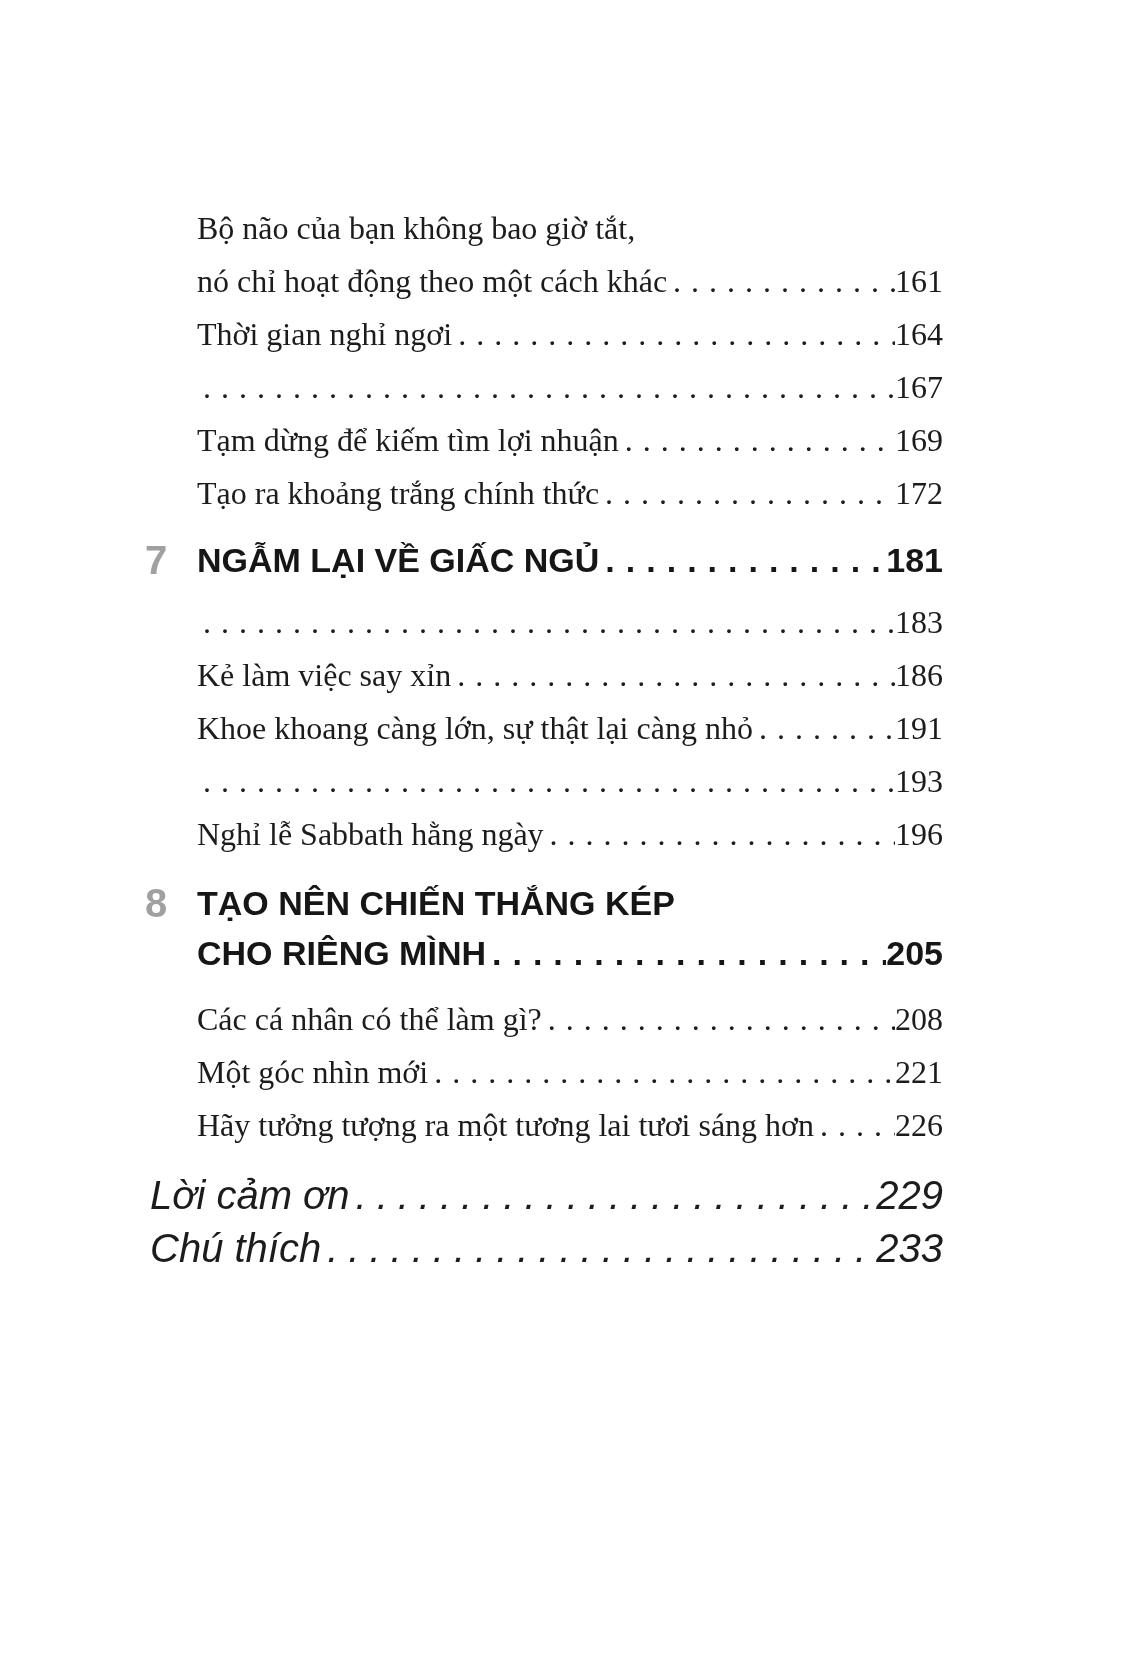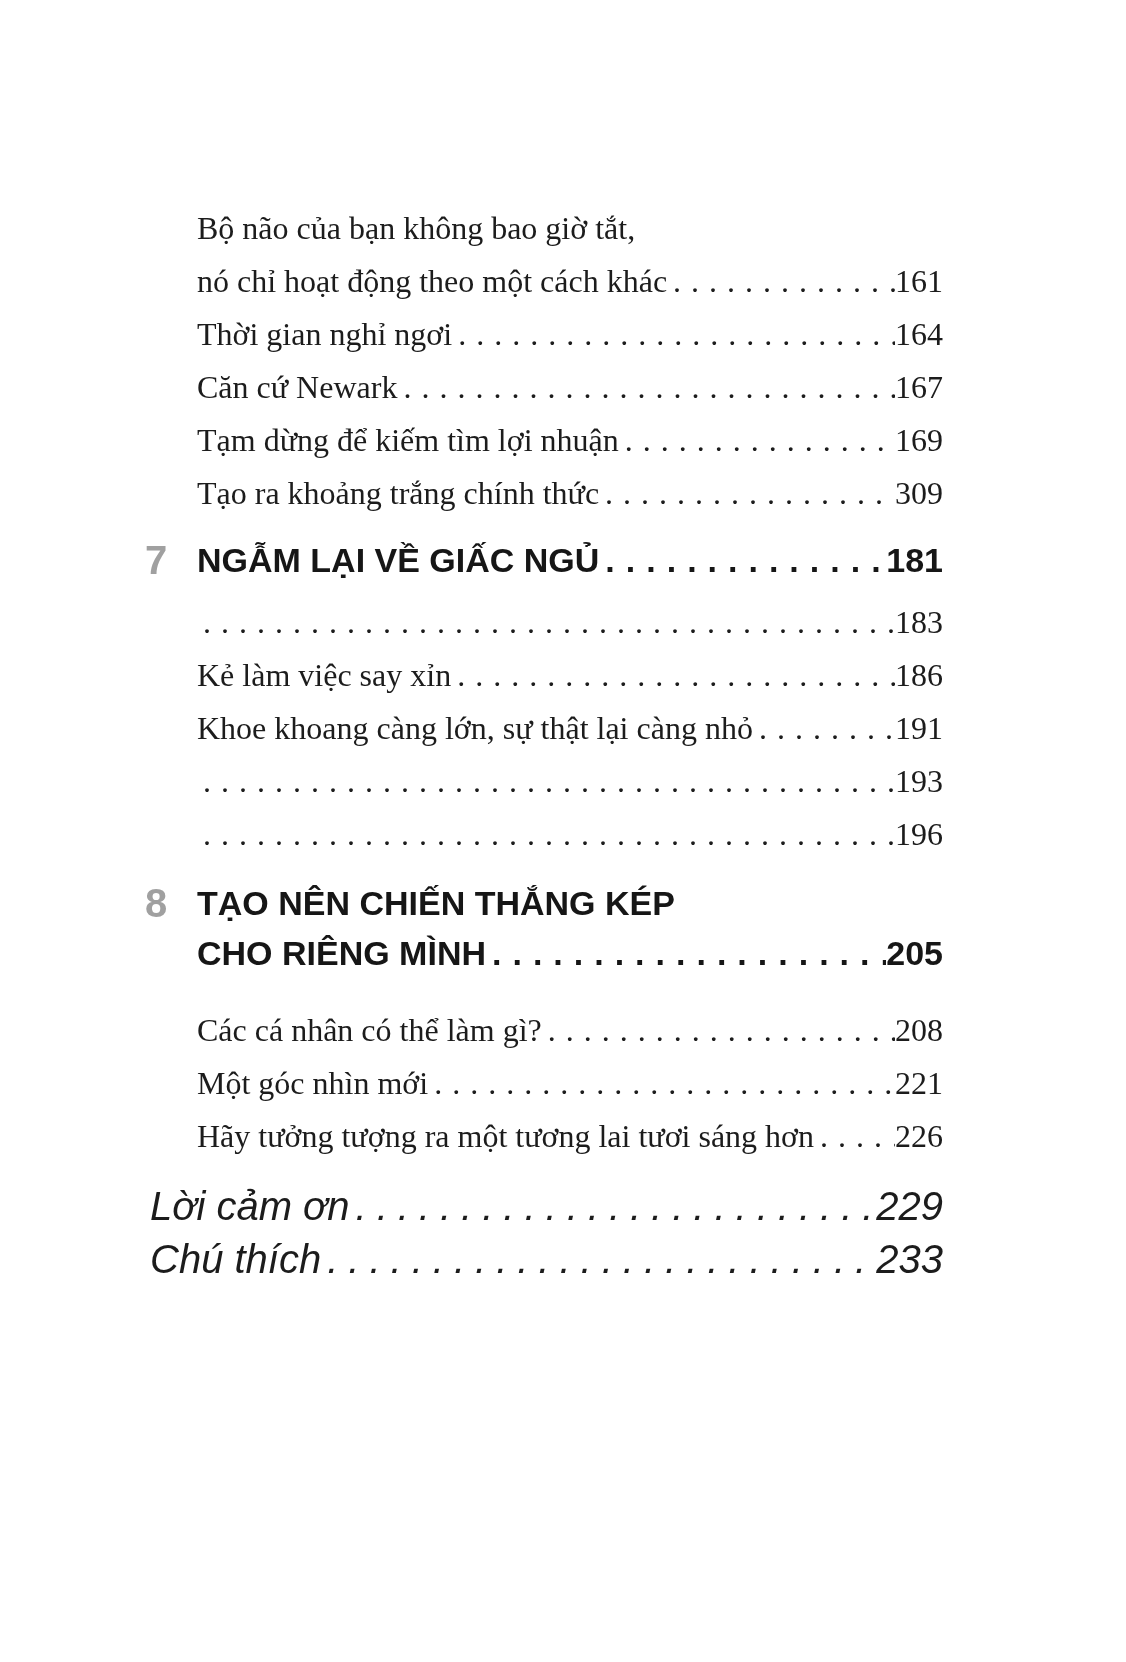--- a/index.html
+++ b/index.html
@@ -53,21 +53,21 @@
   .chap-num {
     position: absolute;
     left: -52px;
     font-size: 40px;
     line-height: 40px;
     color: #a0a0a0;
   }
   .chap7-row { margin-top: 27px; margin-bottom: 22px; }
   .chap8-wrap { margin-top: 29px; }
   .chap8-line1 { margin-bottom: 10px; }
-  .chap8-line2 { margin-bottom: 37px; }
+  .chap8-line2 { margin-bottom: 26px; }
 
   .back {
     font-family: "Liberation Sans", sans-serif;
     font-style: italic;
     font-size: 40px;
     color: #1c1c1c;
     margin-left: -47px;
   }
   .back-first { margin-top: 30px; }
 </style>
@@ -87,35 +87,34 @@
       <span class="pagenum">161</span>
     </div>
 
     <div class="row sub">
       <span class="title">Thời gian nghỉ ngơi</span>
       <span class="leader"></span>
       <span class="pagenum">164</span>
     </div>
 
     <div class="row sub">
-      <span class="title">Căn cứ Newark</span>
       <span class="leader"></span>
       <span class="pagenum">167</span>
     </div>
 
     <div class="row sub">
       <span class="title">Tạm dừng để kiếm tìm lợi nhuận</span>
       <span class="leader"></span>
       <span class="pagenum">169</span>
     </div>
 
     <div class="row sub">
       <span class="title">Tạo ra khoảng trắng chính thức</span>
       <span class="leader"></span>
-      <span class="pagenum">309</span>
+      <span class="pagenum">172</span>
     </div>
 
     <div class="row chap chap7-row">
       <span class="chap-num">7</span>
       <span class="title">NGẪM LẠI VỀ GIẤC NGỦ</span>
       <span class="leader"></span>
       <span class="pagenum">181</span>
     </div>
 
     <div class="row sub">
@@ -134,20 +133,21 @@
       <span class="leader"></span>
       <span class="pagenum">191</span>
     </div>
 
     <div class="row sub">
       <span class="leader"></span>
       <span class="pagenum">193</span>
     </div>
 
     <div class="row sub">
+      <span class="title">Nghỉ lễ Sabbath hằng ngày</span>
       <span class="leader"></span>
       <span class="pagenum">196</span>
     </div>
 
     <div class="chap8-wrap">
       <div class="row chap chap8-line1">
         <span class="chap-num">8</span>
         <span class="title">TẠO NÊN CHIẾN THẮNG KÉP</span>
       </div>
       <div class="row chap chap8-line2">

